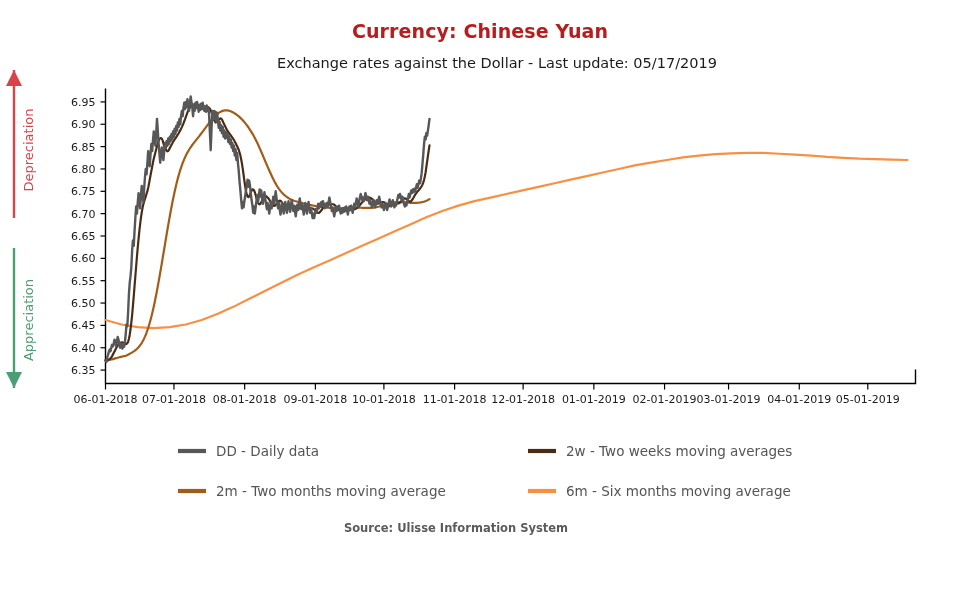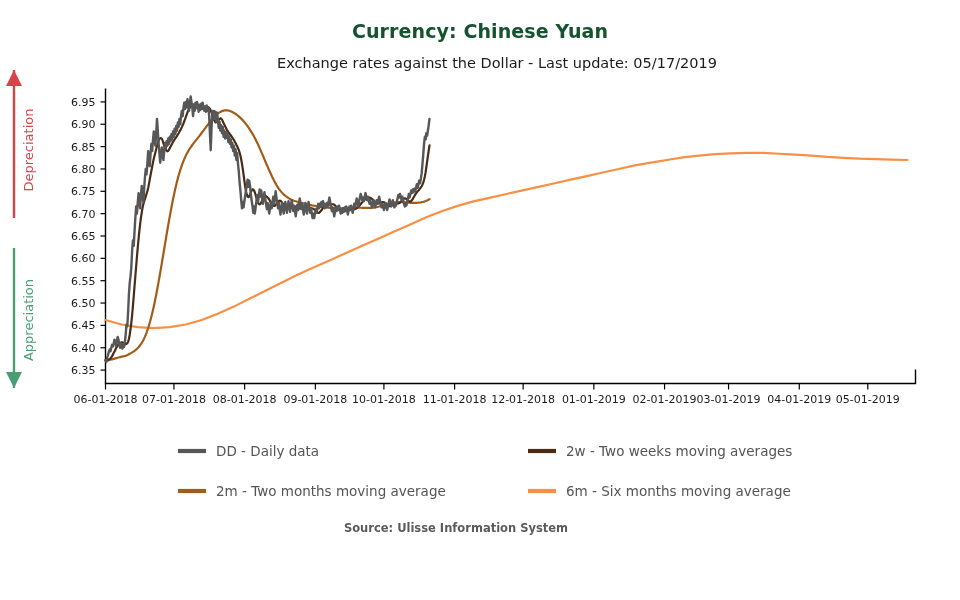--- a/index.html
+++ b/index.html
@@ -13,21 +13,21 @@
     overflow: hidden;
   }
   #chart-root {
     position: absolute; inset: 0;
     width: 960px; height: 600px;
   }
   .title-text {
     position: absolute;
     left: 0; width: 960px;
     text-align: center;
-    color: #14532d;
+    color: #b91c1c;
   }
   #page-title {
     top: 20px;
     font-size: 19px;
     font-weight: bold;
     letter-spacing: 0.1px;
   }
   #page-subtitle {
     top: 55px;
     font-size: 14.5px;

